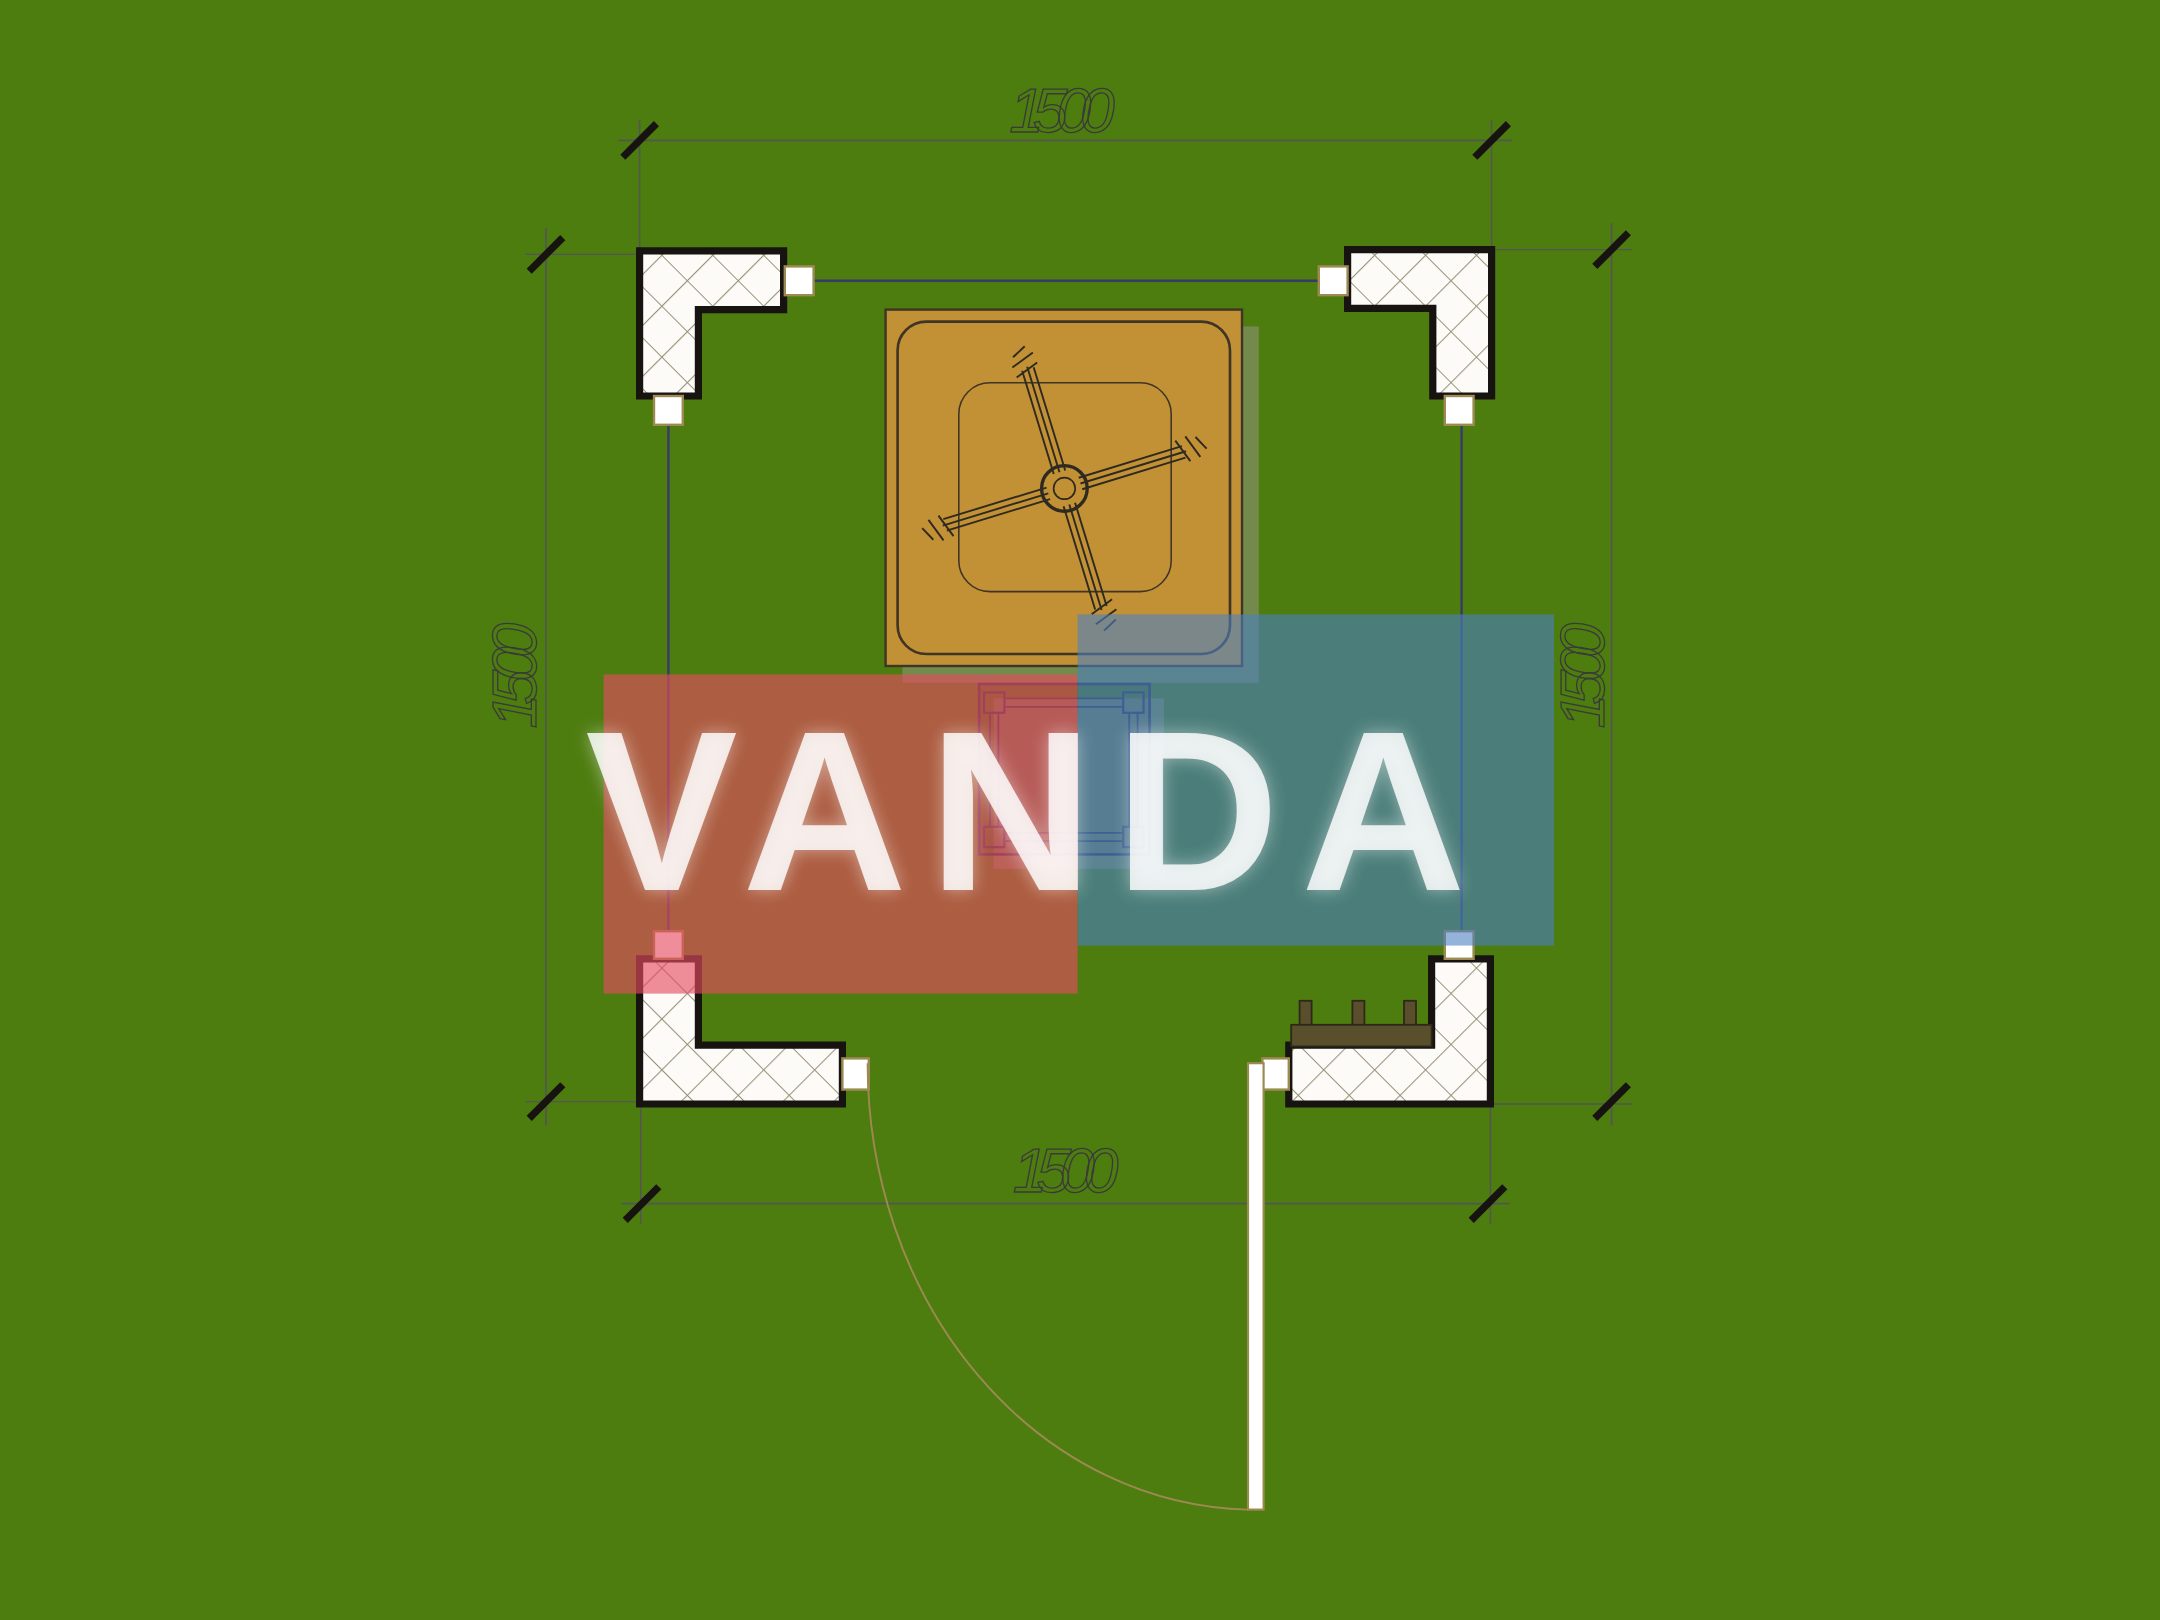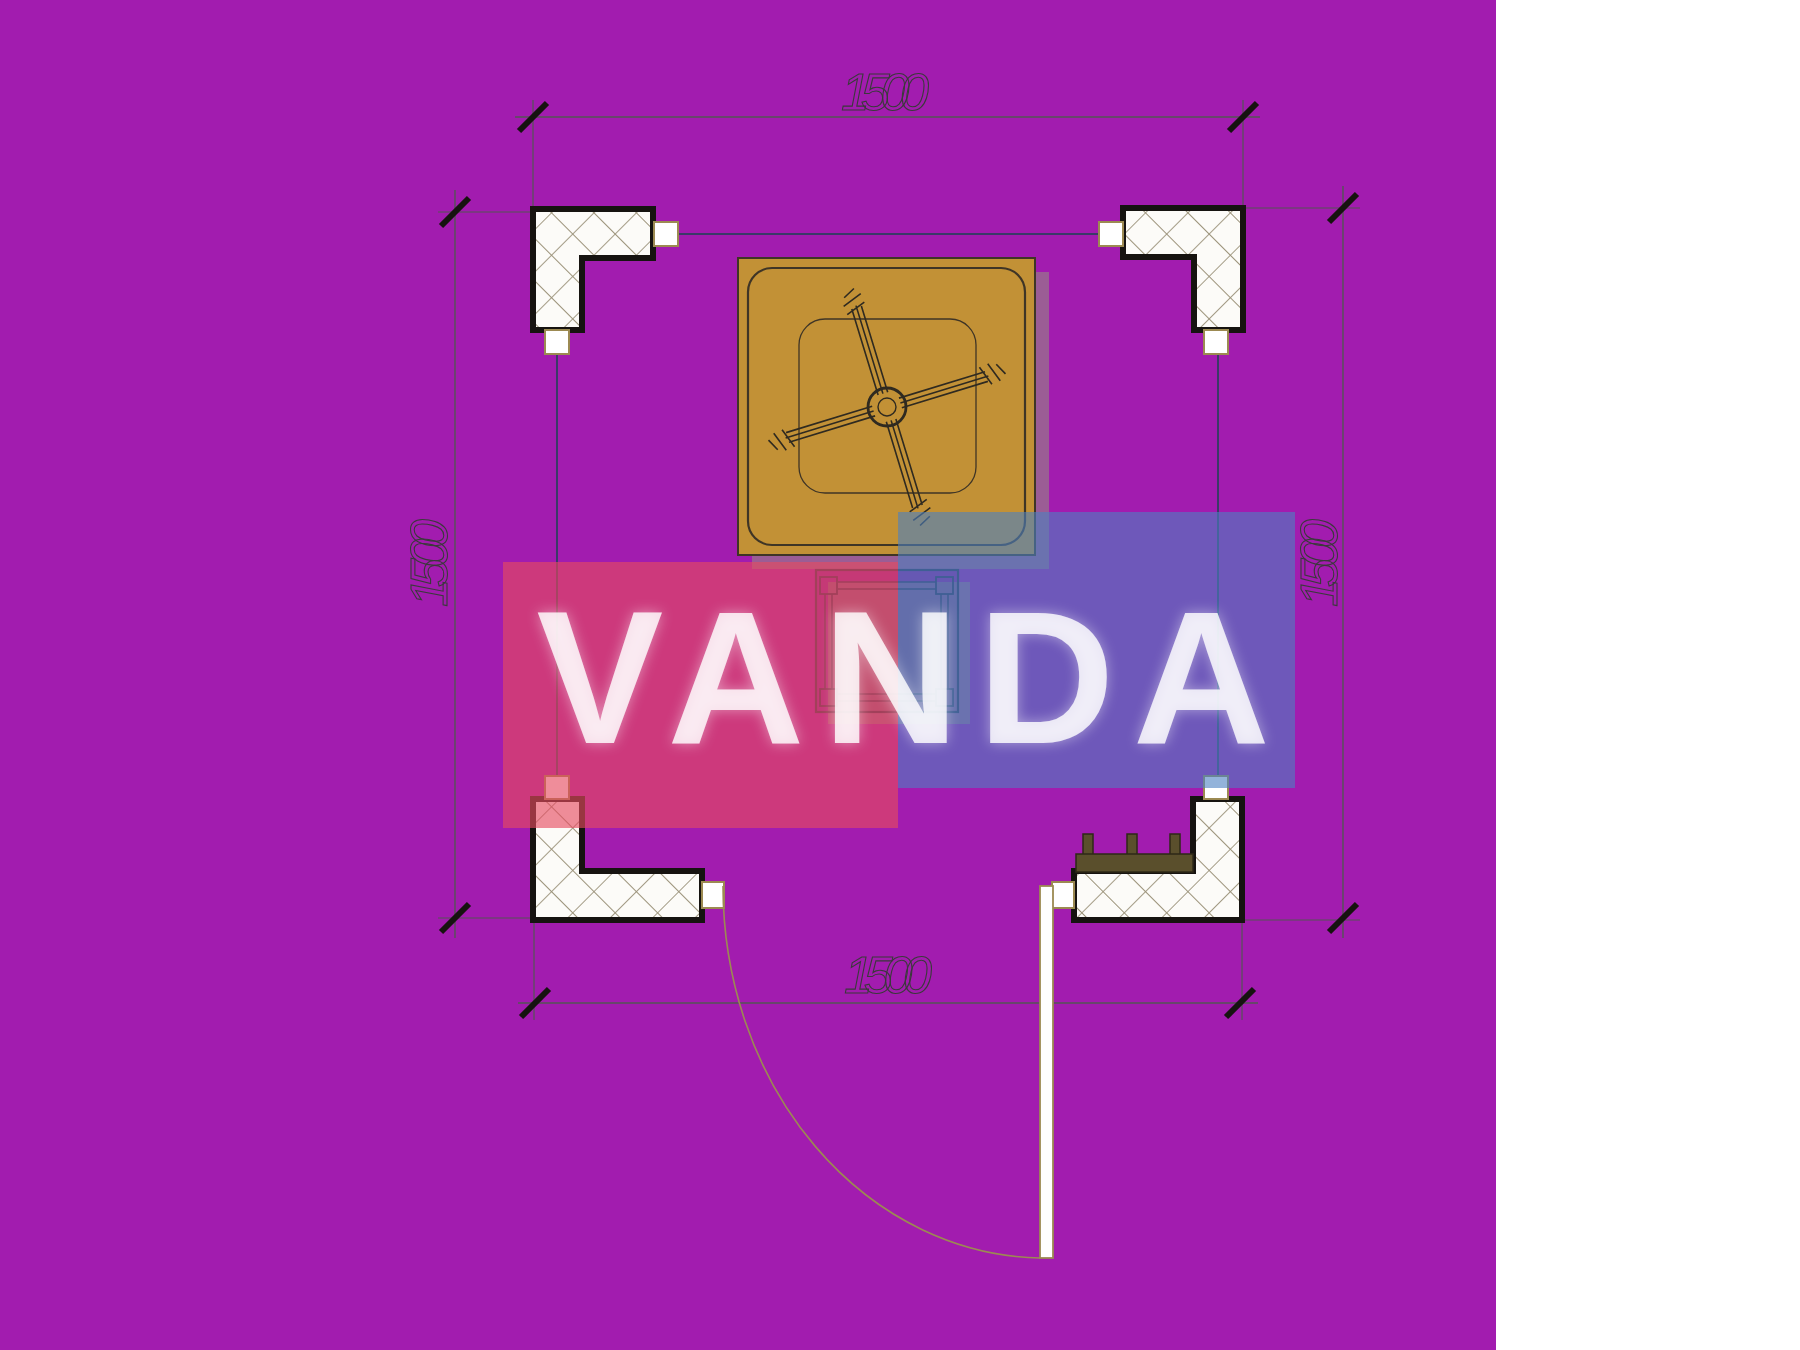--- a/index.html
+++ b/index.html
@@ -1,16 +1,16 @@
 <!DOCTYPE html>
 <html style="--canopy-fill: #C29136; --canopy-outline: #3F3526; --fan-line: #2F2A20; --column-outline: #161310; --hatch-line: #9A9178; --hatch-fill: #FCFBF8; --wall-line: #3A3A68; --fitting-outline: #9C8A52; --bench-fill: #5A4F2C; --bench-outline: #2E2817; --table-line: #2E2E52; --table-fill: rgba(35,35,75,0.16); --shadow: rgba(150,148,128,0.55); --dimension-line: #555555; --dimension-text: #3A3A3A; --tick-color: #161310; --door-line: #9C8A52; --wm-red: rgba(230,75,95,0.63); --wm-blue: rgba(75,128,193,0.60); --wm-text: rgba(255,255,255,0.82);"><head>
 <meta charset="utf-8">
 <style>
   html,body{margin:0;padding:0;background:#fff;}
-  .canvas{position:relative;width:1496px;height:1350px;background:#a21caf;overflow:hidden;
+  .canvas{position:relative;width:1800px;height:1350px;background:#4d7c0f;overflow:hidden;
           font-family:"Liberation Sans",sans-serif;}
   .plan-svg{position:absolute;left:0;top:0;z-index:1;}
 
   
   .col-shape{fill:url(#hatch);stroke:var(--column-outline);stroke-width:6;}
   .hatch-line{stroke:var(--hatch-line);stroke-width:1.8;}
   .hatch-bg{fill:var(--hatch-fill);}
   .wall-line{stroke:var(--wall-line);stroke-width:2;fill:none;}
   .fitting{fill:#ffffff;stroke:var(--fitting-outline);stroke-width:2;}
   .dim-line{stroke:var(--dimension-line);stroke-width:1.4;fill:none;}
@@ -30,21 +30,21 @@
   .bench-part{fill:var(--bench-fill);stroke:var(--bench-outline);stroke-width:1.5;}
   .door-leaf{fill:#ffffff;stroke:var(--door-line);stroke-width:1.8;}
   .door-arc{fill:none;stroke:var(--door-line);stroke-width:1.6;}
 
   
   .wm-red{position:absolute;left:503px;top:562px;width:395px;height:266px;
           background:var(--wm-red);z-index:2;}
   .wm-blue{position:absolute;left:898px;top:512px;width:397px;height:276px;
            background:var(--wm-blue);z-index:2;}
   .wm-text{position:absolute;left:488px;top:582px;width:800px;z-index:3;
-           text-align:right;font-weight:bold;font-size:190px;line-height:1;
+           text-align:left;font-weight:bold;font-size:190px;line-height:1;
            letter-spacing:18px;color:var(--wm-text);
            font-family:"Liberation Sans",sans-serif;
            text-shadow:0 0 14px rgba(255,255,255,0.45);pointer-events:none;}
 </style>
 </head>
 <body>
 
 <div class="canvas">
 
   <svg class="plan-svg" width="1800" height="1350" viewBox="0 0 1800 1350">

